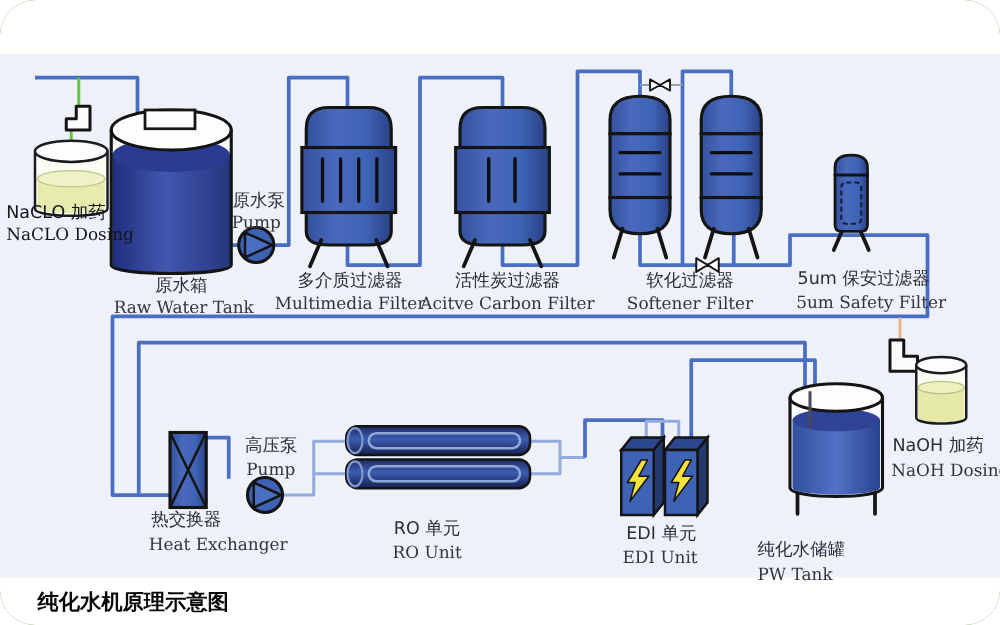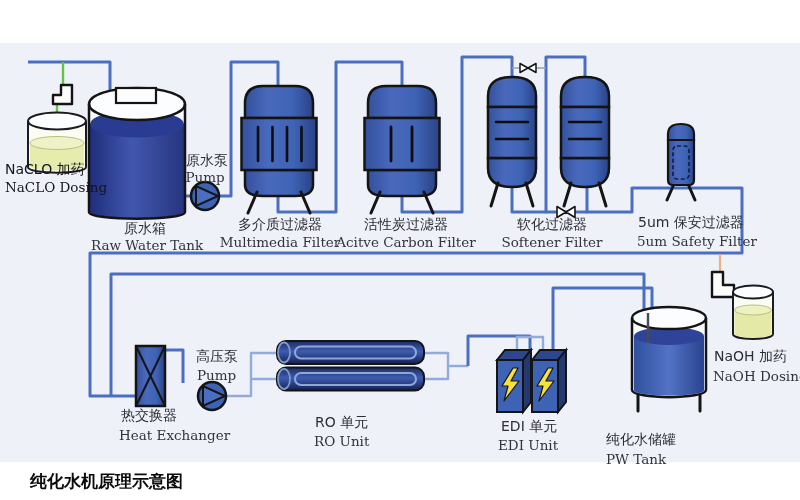--- a/index.html
+++ b/index.html
@@ -1,17 +1,17 @@
 <!DOCTYPE html>
 <html><head>
 <meta charset="utf-8">
 <style>
   html,body{margin:0;padding:0;background:#ffffff;}
   .stage{position:relative;width:800px;height:500px;background:#4d7c0f;overflow:hidden;
-         font-family:"DejaVu Sans",sans-serif;}
+         font-family:"DejaVu Sans",sans-serif;border-radius:28px;}
   svg{position:absolute;left:0;top:0;}
   .lbl-cn{font-family:"DejaVu Sans",sans-serif;font-size:14px;fill:#2d2d36;}
   .lbl-en{font-family:"DejaVu Serif",serif;font-size:13.5px;fill:#33333c;}
   .lbl-dark{fill:#15151c;}
   .title-txt{font-family:"DejaVu Sans",sans-serif;font-size:17px;font-weight:bold;fill:#0a0a0a;}
   .pipe{stroke:#4a6fc2;stroke-width:3;fill:none;stroke-linejoin:round;}
   .pipe-light{stroke:#93abdc;stroke-width:2.4;fill:none;stroke-linejoin:round;}
   .pipe-gray{stroke:#9aa0a8;stroke-width:1.6;fill:none;}
   .pipe-green{stroke:#6cc04a;stroke-width:2.4;fill:none;}
   .pipe-orange{stroke:#eab183;stroke-width:2.2;fill:none;}

